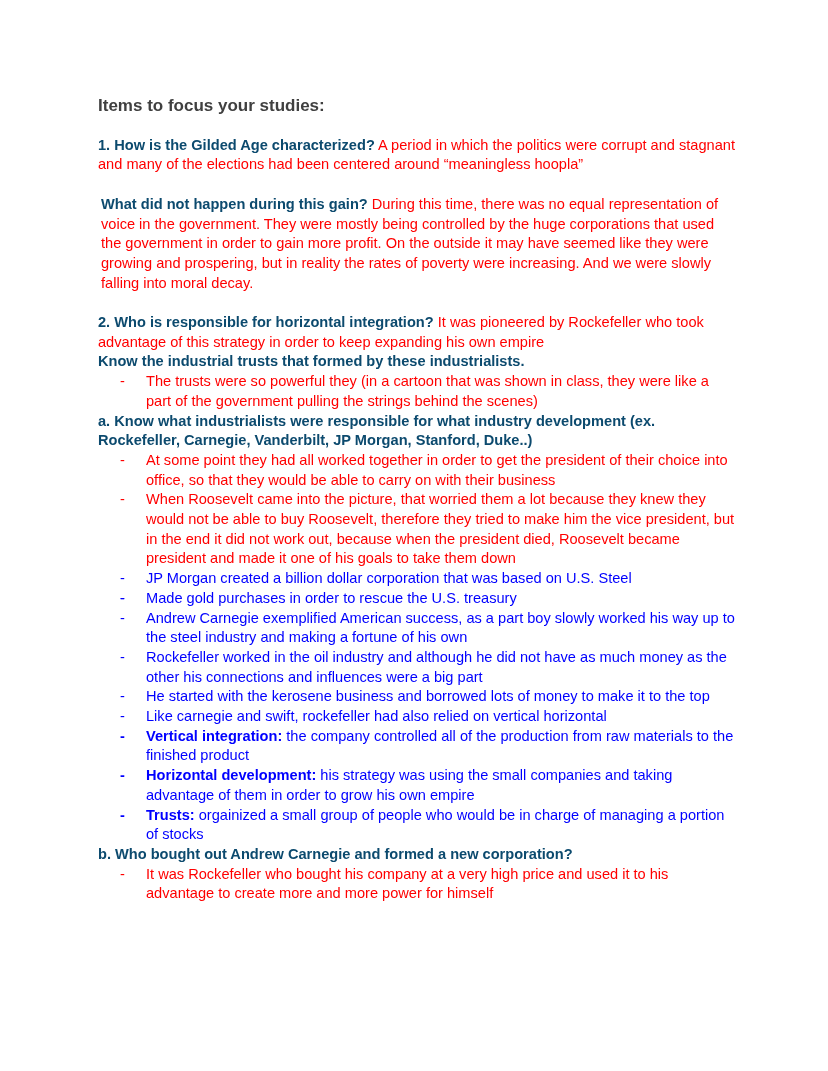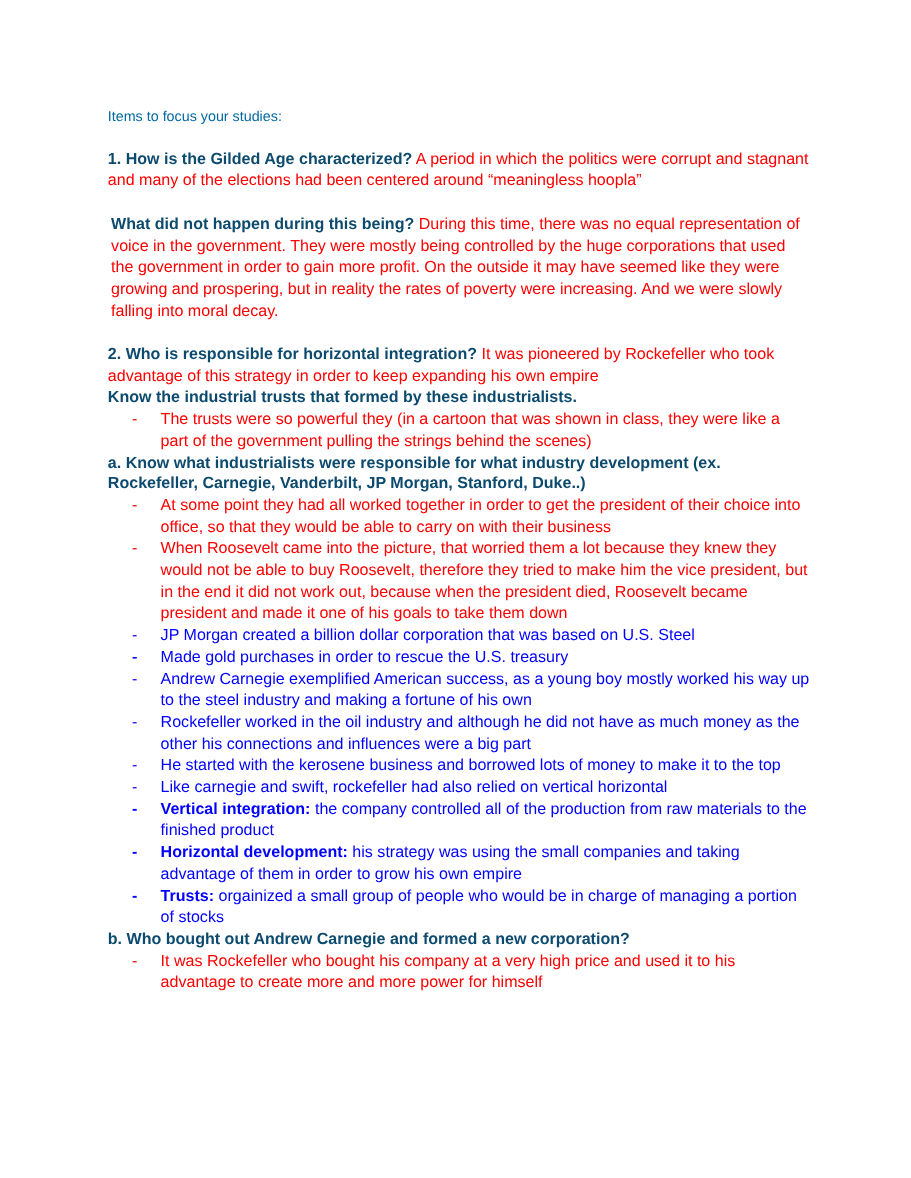--- a/index.html
+++ b/index.html
@@ -17,24 +17,24 @@
       line-height: 19.7px;
       color: #000000;
     }
     .page {
       position: absolute;
       left: 98px;
       top: 96px;
       width: 640px;
     }
     .title {
-      font-weight: normal;
-      font-size: 13px;
+      font-weight: bold;
+      font-size: 17px;
       margin: 0 0 20px 0;
-      color: #0369a1;
+      color: #404040;
     }
     .para {
       margin: 0;
     }
     .q {
       font-weight: bold;
       color: #0c4a6e;
     }
     .red { color: #ff0000; }
     .blue { color: #0000ff; }
@@ -65,21 +65,21 @@
   <p class="title">Items to focus your studies:</p>
 
   <p class="para">
     <span class="q">1. How is the Gilded Age characterized?</span>
     <span class="red">A period in which the politics were corrupt and stagnant and many of the elections had been centered around “meaningless hoopla”</span>
   </p>
 
   <div class="gap"></div>
 
   <p class="para indent-space">
-    <span class="q">What did not happen during this being?</span>
+    <span class="q">What did not happen during this gain?</span>
     <span class="red">During this time, there was no equal representation of voice in the government. They were mostly being controlled by the huge corporations that used the government in order to gain more profit. On the outside it may have seemed like they were growing and prospering, but in reality the rates of poverty were increasing. And we were slowly falling into moral decay.</span>
   </p>
 
   <div class="gap"></div>
 
   <p class="para">
     <span class="q">2. Who is responsible for horizontal integration?</span>
     <span class="red">It was pioneered by Rockefeller who took advantage of this strategy in order to keep expanding his own empire</span>
   </p>
   <p class="para q">Know the industrial trusts that formed by these industrialists.</p>
@@ -106,21 +106,21 @@
     </li>
     <li class="blue">
       <span class="bullet">-</span>
     </li>
     <li class="blue">
       <span class="bullet">-</span>
       <span>Made gold purchases in order to rescue the U.S. treasury</span>
     </li>
     <li class="blue">
       <span class="bullet">-</span>
-      <span>Andrew Carnegie exemplified American success, as a young boy mostly worked his way up to the steel industry and making a fortune of his own</span>
+      <span>Andrew Carnegie exemplified American success, as a part boy slowly worked his way up to the steel industry and making a fortune of his own</span>
     </li>
     <li class="blue">
       <span class="bullet">-</span>
       <span>Rockefeller worked in the oil industry and although he did not have as much money as the other his connections and influences were a big part</span>
     </li>
     <li class="blue">
       <span class="bullet">-</span>
       <span>He started with the kerosene business and borrowed lots of money to make it to the top</span>
     </li>
     <li class="blue">

